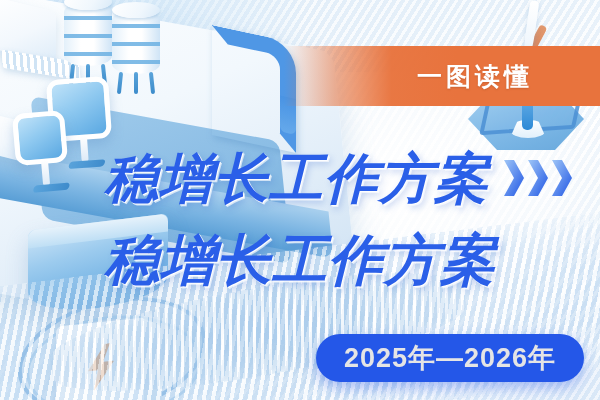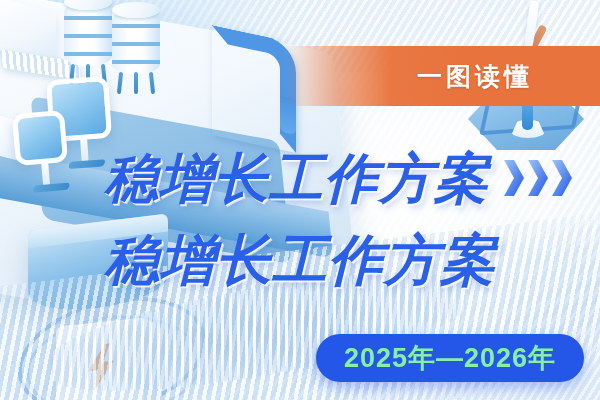--- a/index.html
+++ b/index.html
@@ -498,21 +498,21 @@
     width: 268px;
     height: 48px;
     background: #2457e8;
     border-radius: 24px;
     display: flex;
     align-items: center;
     justify-content: center;
     box-shadow: 0 6px 14px rgba(36,87,232,0.35);
   }
   .date-badge .label {
-    color: #86efac;
+    color: #e5e5e5;
     font-size: 27px;
     font-weight: bold;
     letter-spacing: 1px;
     white-space: nowrap;
   }
 </style>
 </head>
 <body>
 
 <div class="poster">

